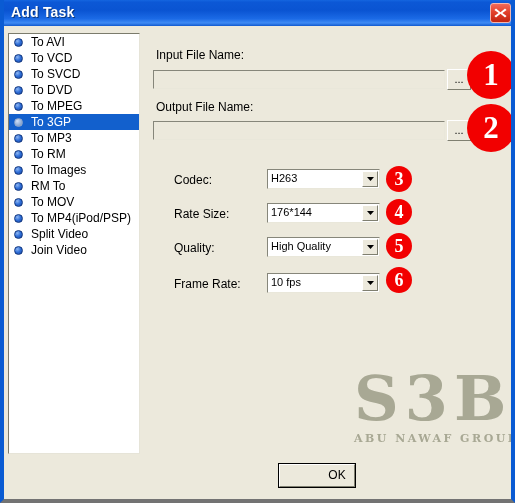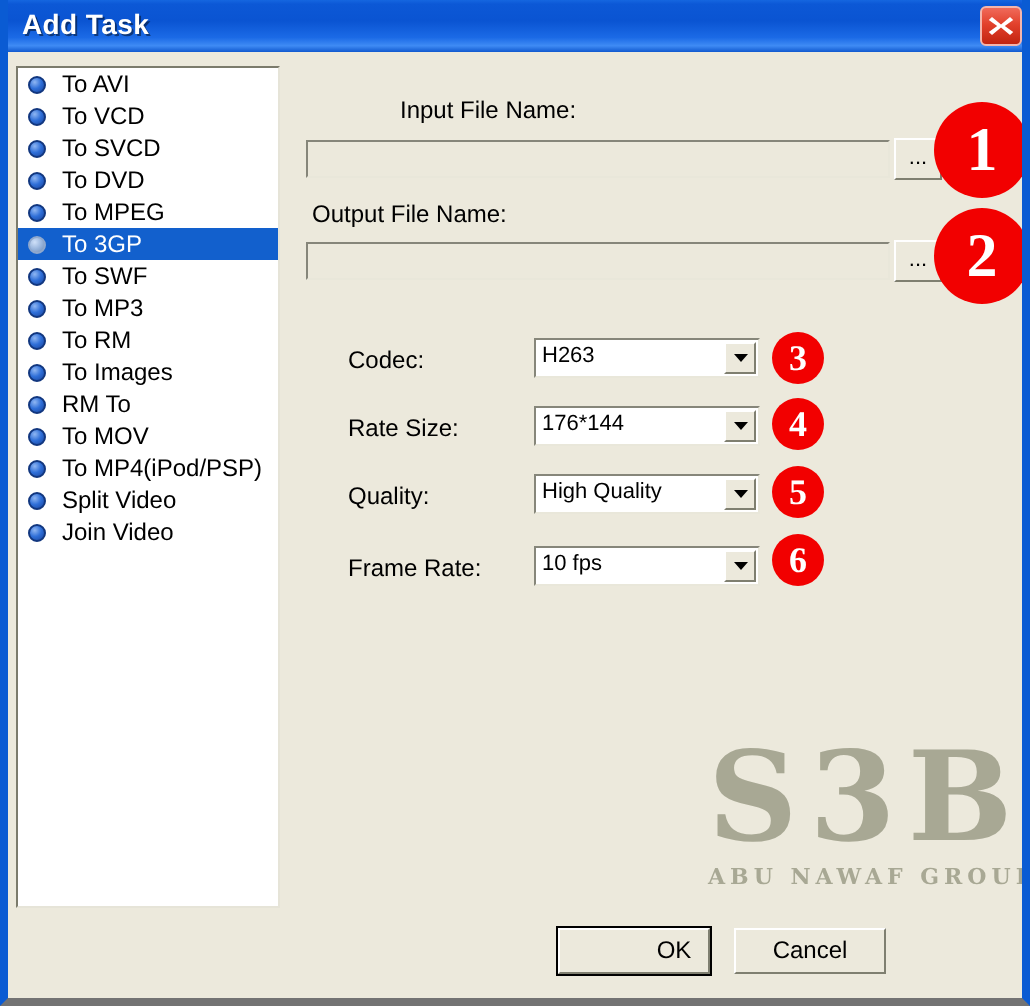--- a/index.html
+++ b/index.html
@@ -286,24 +286,20 @@
     <div class="list-item">
       <span class="bullet"></span>
       <span>To MPEG</span>
     </div>
     <div class="list-item selected">
       <span class="bullet"></span>
       <span>To 3GP</span>
     </div>
     <div class="list-item">
       <span class="bullet"></span>
-      <span>To SWF</span>
-    </div>
-    <div class="list-item">
-      <span class="bullet"></span>
       <span>To MP3</span>
     </div>
     <div class="list-item">
       <span class="bullet"></span>
       <span>To RM</span>
     </div>
     <div class="list-item">
       <span class="bullet"></span>
       <span>To Images</span>
     </div>
@@ -327,21 +323,21 @@
       <span class="bullet"></span>
       <span>Join Video</span>
     </div>
   </div>
 
   <div id="watermark">
     <div id="wm-main">S3B</div>
     <div id="wm-sub">ABU NAWAF GROUP</div>
   </div>
 
-  <div class="field-label" style="left:152px; top:48px;margin-left:44px;">Input File Name:</div>
+  <div class="field-label" style="left:152px; top:48px;">Input File Name:</div>
   <div class="textbox" style="left:149px; top:70px; width:292px;"></div>
   <div class="browse-button" style="left:443px; top:69px;">...</div>
 
   <div class="field-label" style="left:152px; top:100px;">Output File Name:</div>
   <div class="textbox" style="left:149px; top:121px; width:292px;"></div>
   <div class="browse-button" style="left:443px; top:120px;">...</div>
 
   <div class="field-label" style="left:170px; top:173px;">Codec:</div>
   <div class="combo" style="left:263px; top:169px;">
     <span class="combo-value">H263</span>
@@ -383,15 +379,14 @@
   </div>
 
   <div class="badge big" style="left:463px; top:51px;">1</div>
   <div class="badge big" style="left:463px; top:104px;">2</div>
   <div class="badge small" style="left:382px; top:166px;">3</div>
   <div class="badge small" style="left:382px; top:199px;">4</div>
   <div class="badge small" style="left:382px; top:233px;">5</div>
   <div class="badge small" style="left:382px; top:267px;">6</div>
 
   <div class="dialog-button default" style="left:275px; top:464px;padding-left:40px;">OK</div>
-  <div class="dialog-button" style="left:363px; top:464px;">Cancel</div>
 
 </div>
 
 </body></html>

